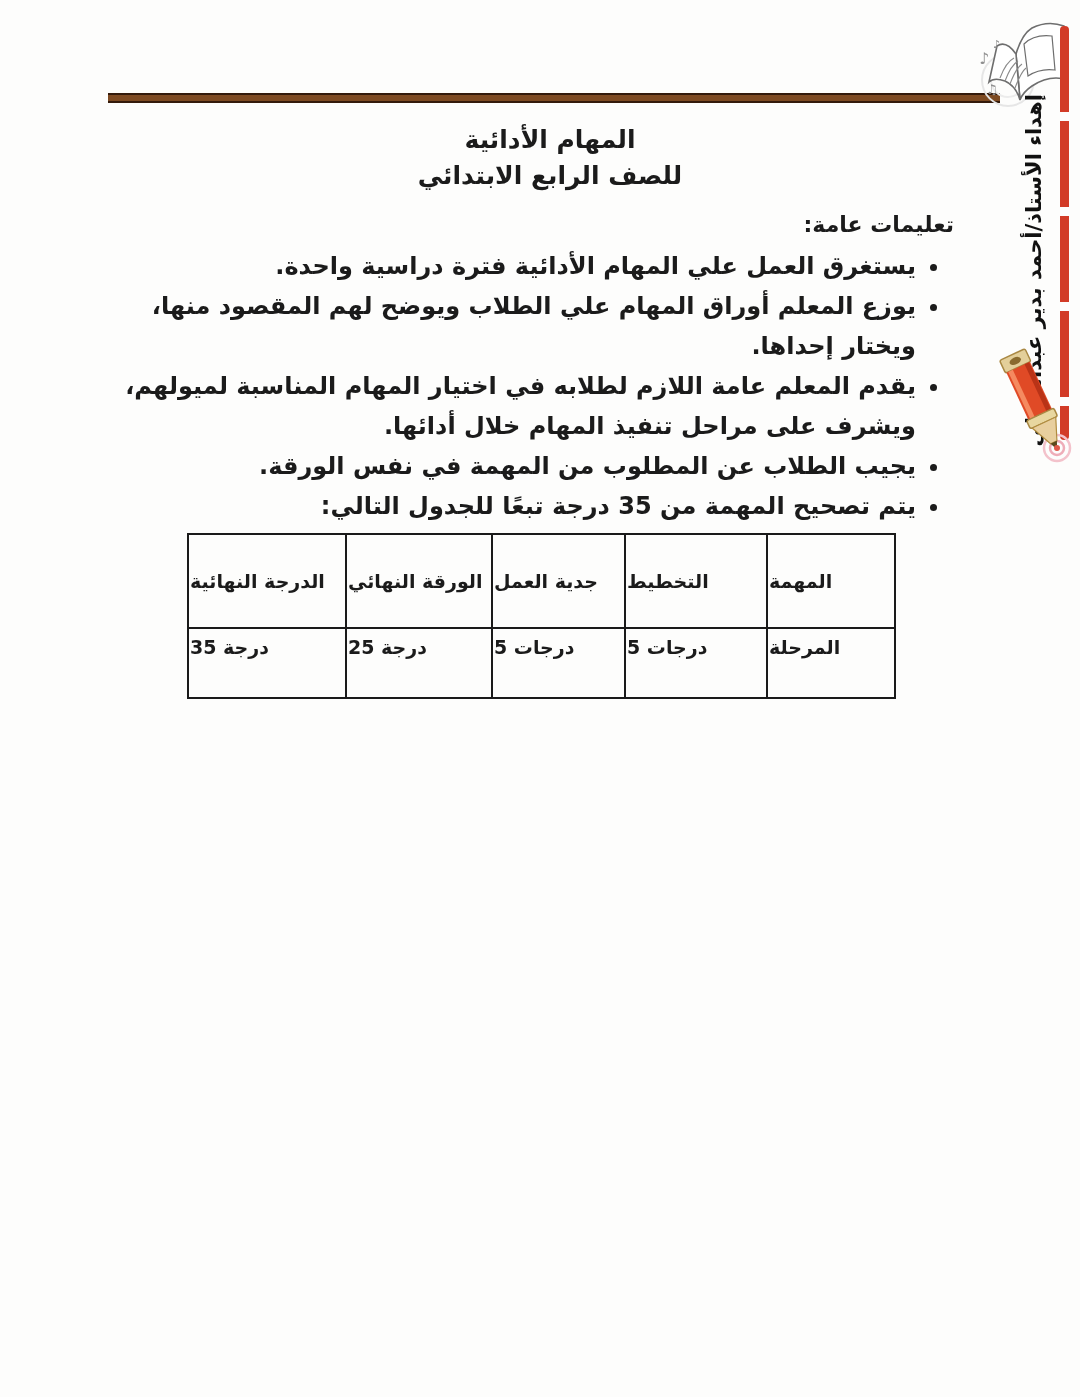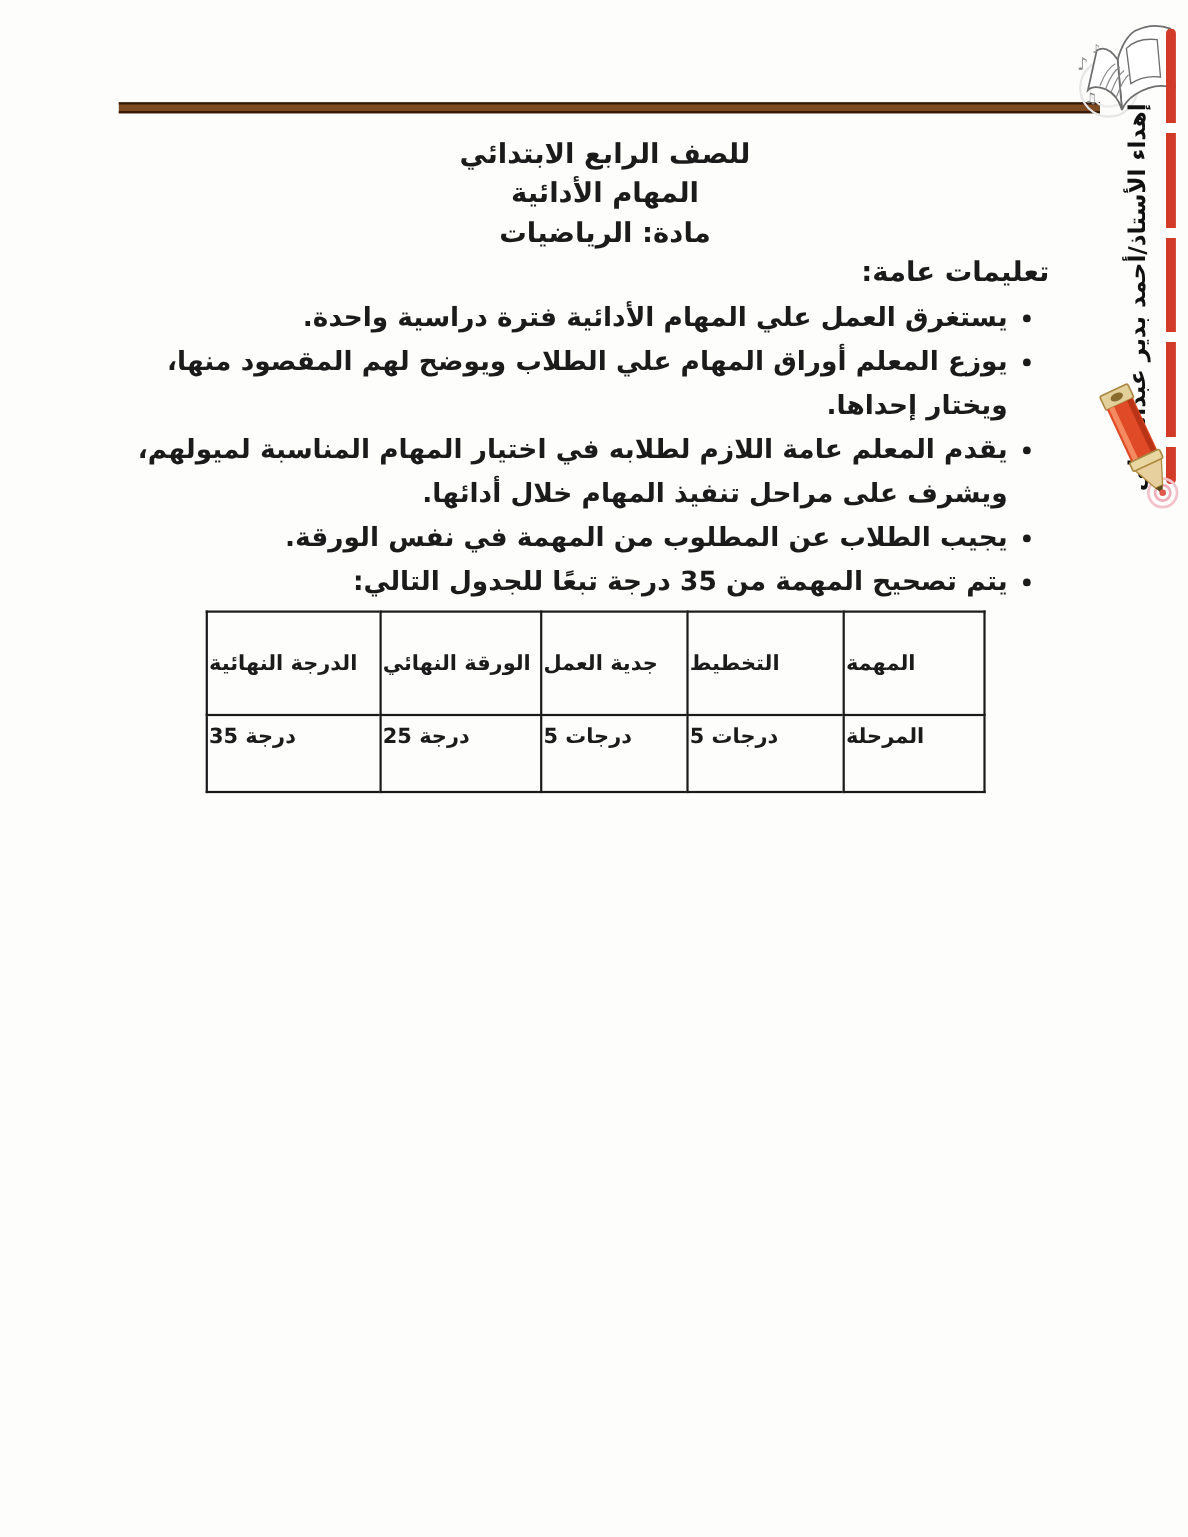--- a/index.html
+++ b/index.html
@@ -9,21 +9,21 @@
     margin:0 auto;
   }
   
   .top-rule{
     position:absolute;left:108px;top:93px;width:892px;height:6px;
     background:#7d4a22;border-top:2px solid #331a0b;border-bottom:2px solid #331a0b;
   }
   
   .content{position:absolute;left:100px;top:122px;width:900px;direction:rtl;}
   .title-block{text-align:center;font-weight:bold;font-size:25px;line-height:36px;}
-  .section-heading{font-weight:bold;font-size:25px;line-height:34px;margin:0 46px 0 0;text-align:right;}
+  .section-heading{font-weight:bold;font-size:22px;line-height:34px;margin:14px 46px 0 0;text-align:right;}
   ul.instructions{
     list-style:disc outside;margin:4px 84px 0 0;padding:0;height:244px;
   }
   ul.instructions li{
     font-size:24px;font-weight:bold;line-height:40px;margin:0;text-align:right;
   }
   
   table.grading{
     direction:rtl;border-collapse:collapse;table-layout:fixed;width:707px;
     margin:43px 104px 0 0;
@@ -48,23 +48,22 @@
 </style>
 </head>
 <body>
 
 <div class="page">
 
   <div class="top-rule"></div>
 
   <div class="content">
     <div class="title-block">
+      <div>المهام الأدائية</div>
       <div>للصف الرابع الابتدائي</div>
-      <div>المهام الأدائية</div>
-      <div>مادة: الرياضيات</div>
     </div>
 
     <div class="section-heading">تعليمات عامة:</div>
 
     <ul class="instructions">
       <li>يستغرق العمل علي المهام الأدائية فترة دراسية واحدة.</li>
       <li>يوزع المعلم أوراق المهام علي الطلاب ويوضح لهم المقصود منها، ويختار إحداها.</li>
       <li>يقدم المعلم عامة اللازم لطلابه في اختيار المهام المناسبة لميولهم، ويشرف على مراحل تنفيذ المهام خلال أدائها.</li>
       <li>يجيب الطلاب عن المطلوب من المهمة في نفس الورقة.</li>
       <li>يتم تصحيح المهمة من 35 درجة تبعًا للجدول التالي:</li>

